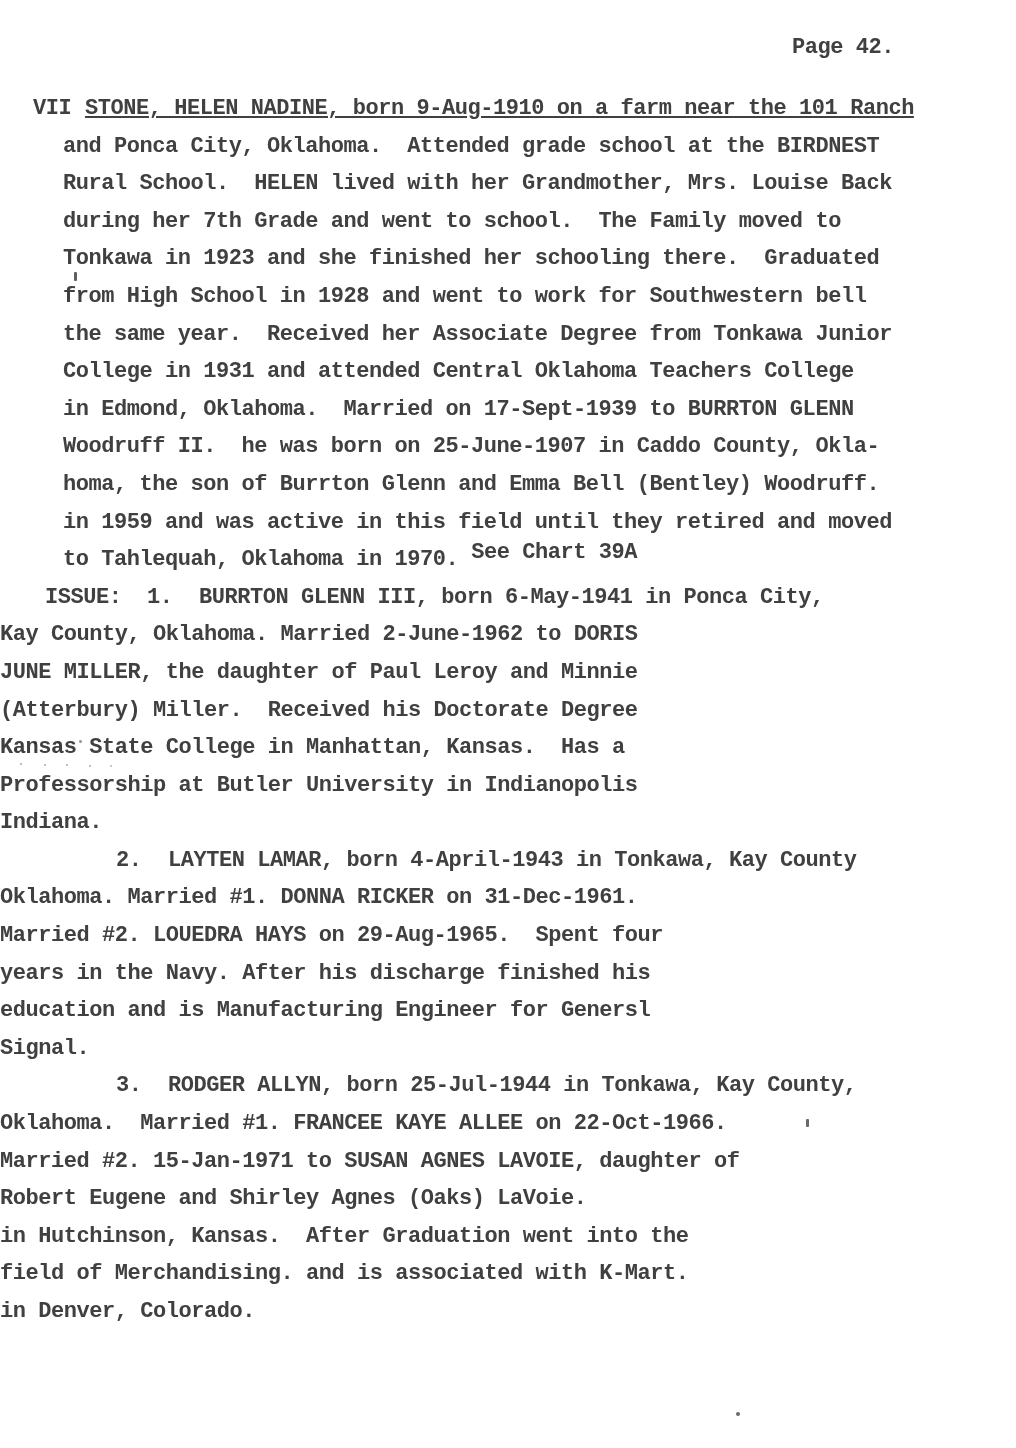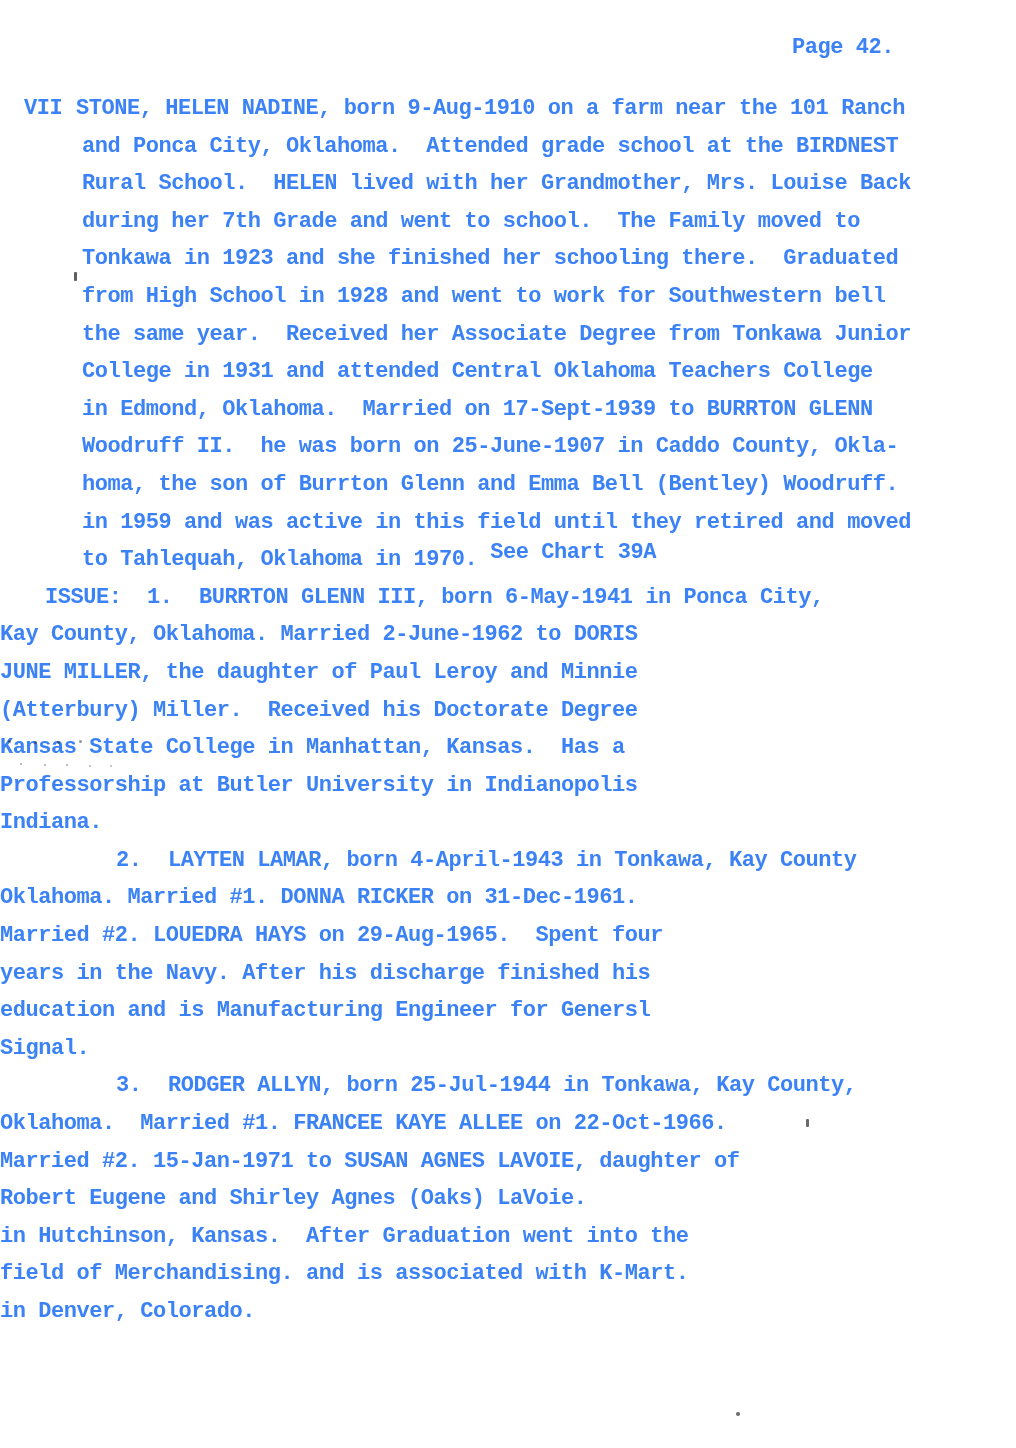--- a/index.html
+++ b/index.html
@@ -6,41 +6,41 @@
   * { box-sizing: border-box; }
   html, body { margin: 0; padding: 0; background: #ffffff; }
   .page {
     position: relative;
     width: 964px;
     height: 1448px;
     background: #ffffff;
     overflow: hidden;
     font-family: "Liberation Mono", "DejaVu Sans Mono", monospace;
     font-weight: 700;
-    color: #3b82f6;
+    color: #404040;
     font-size: 22px;
     letter-spacing: -0.45px;
   }
   .page-number {
     position: absolute;
     top: 35px;
     left: 792px;
     white-space: pre;
     line-height: 26px;
   }
   .doc-body {
     position: absolute;
     top: 90px;
     left: 0;
     width: 100%;
   }
   .line { line-height: 37.6px; white-space: pre; min-height: 37.6px; }
-  .first-line   { padding-left: 24px; }
+  .first-line   { padding-left: 33px; text-decoration: underline; }
   .gen          { display: inline-block; width: 52px; }
-  .indent-entry { padding-left: 82px; }
+  .indent-entry { padding-left: 63px; }
   .issue-row    { padding-left: 45px; }
   .issue-label  { display: inline-block; width: 102px; }
   .item-first   { padding-left: 116px; }
   .item-num     { display: inline-block; width: 52px; }
   .indent-item  { }
   .chart-note   { position: relative; top: -7px; margin-left: 13px; display: inline-block; }
   .speck { position: absolute; border-radius: 50%; background: #2a2a2a; }
   .tick  { position: absolute; width: 3px; height: 9px; background: #2a2a2a; border-radius: 1px; }
 </style>
 </head>

